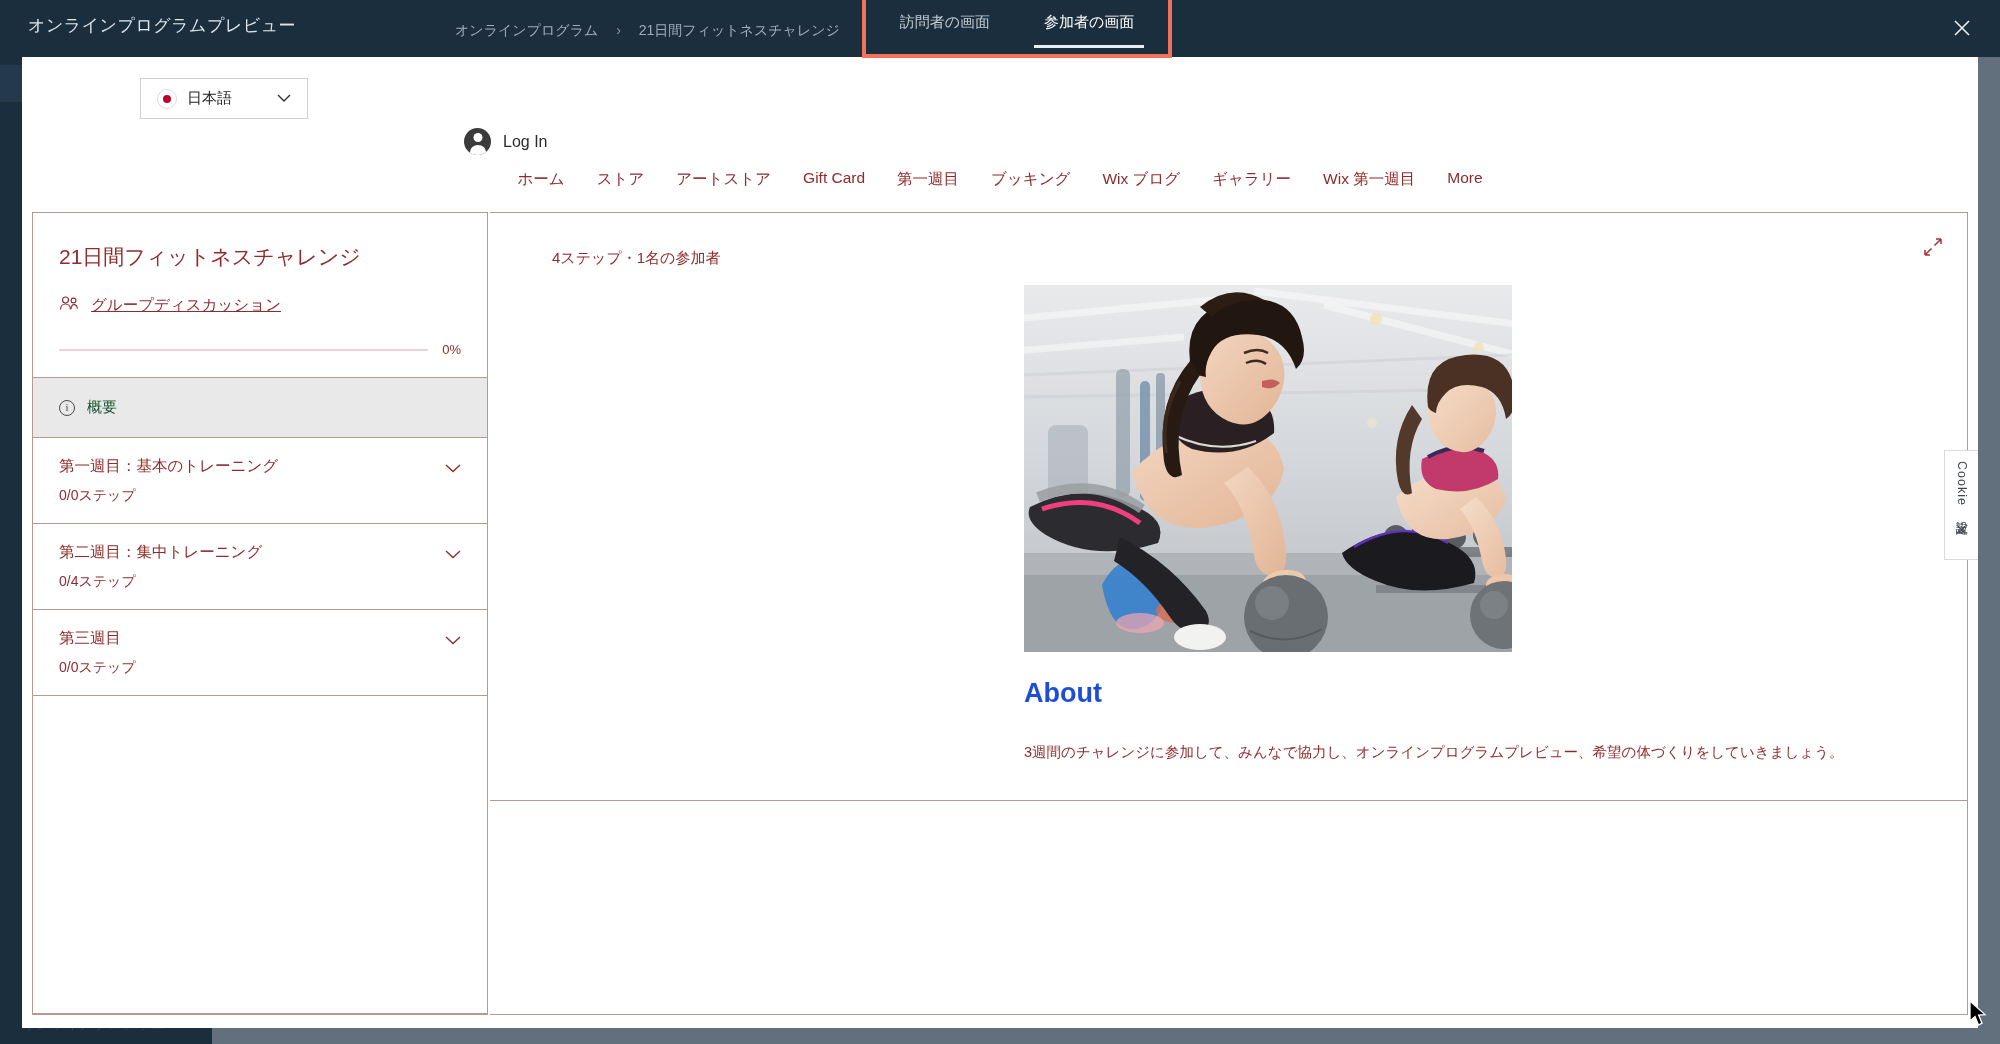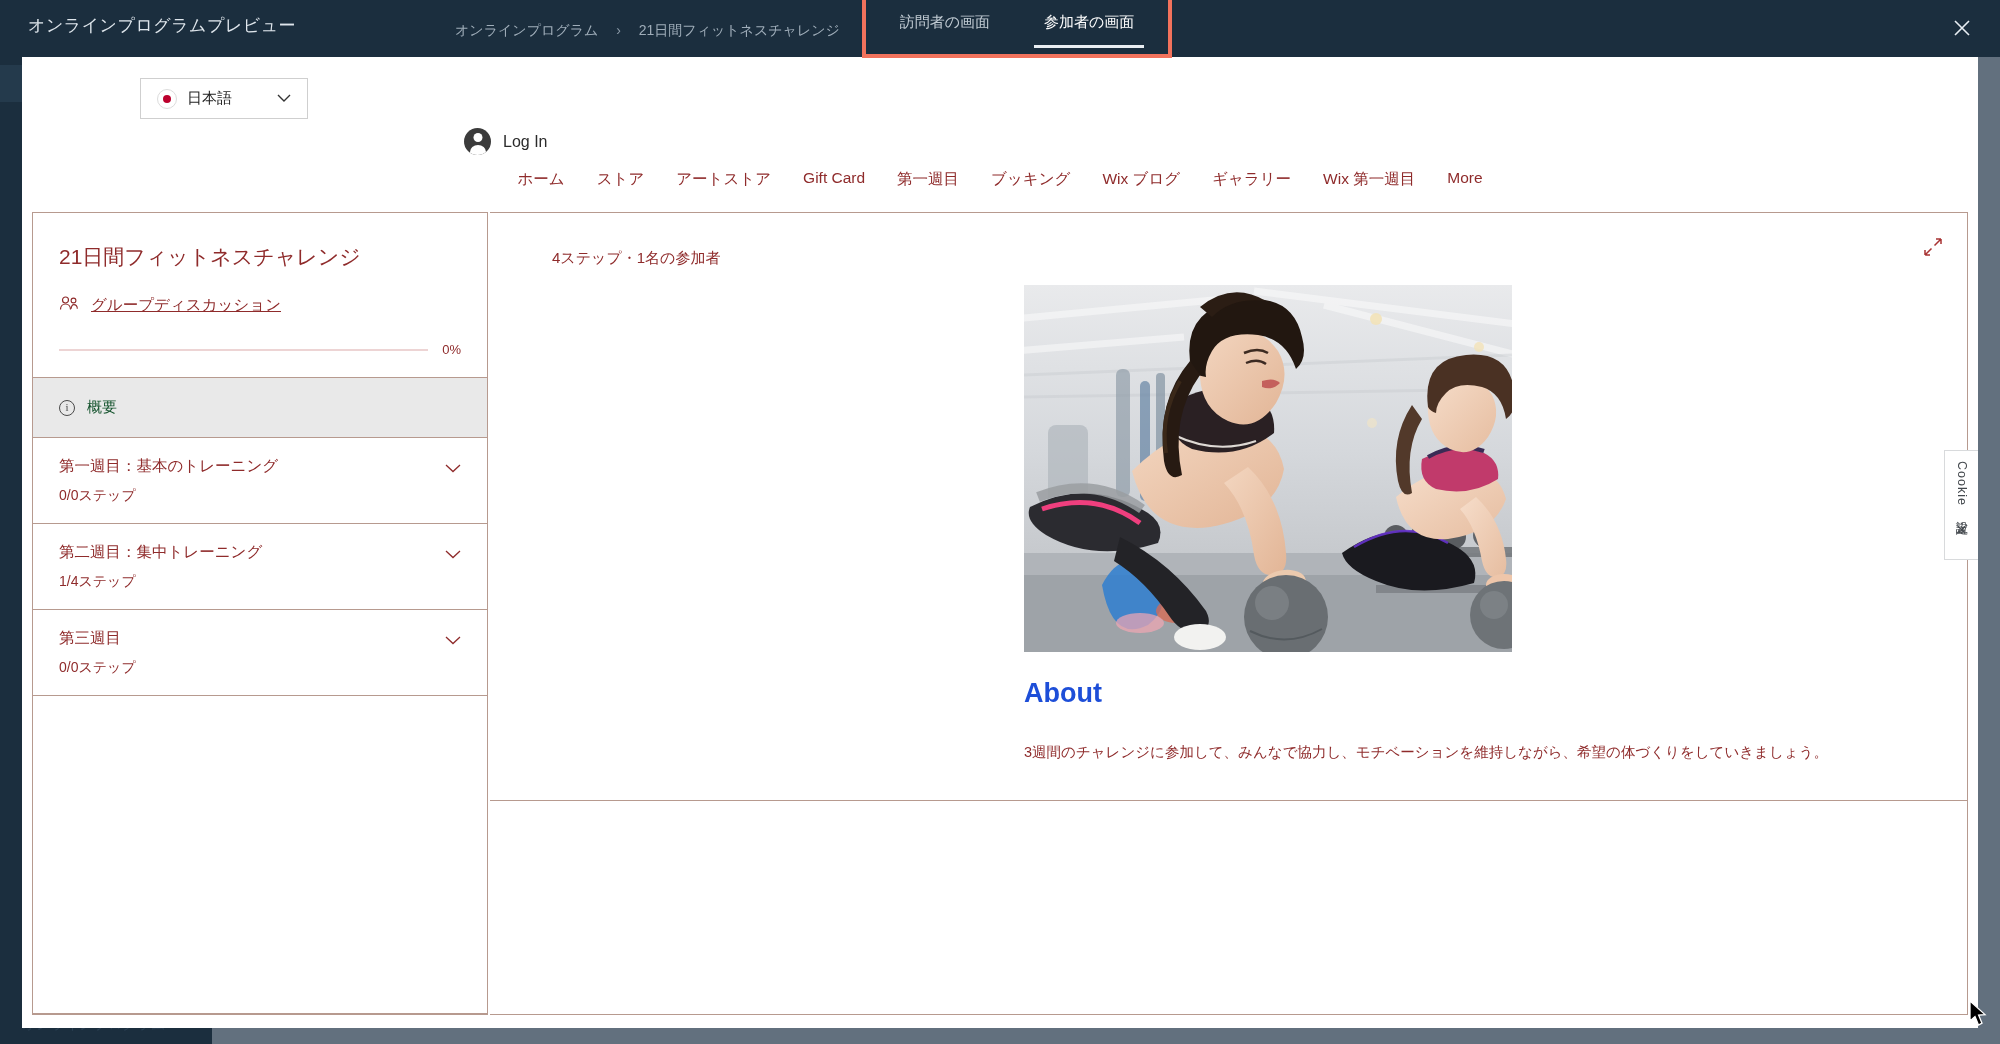--- a/index.html
+++ b/index.html
@@ -321,21 +321,21 @@
           <div class="sb-week-s">0/0ステップ</div>
           <span class="sb-chev">
             <svg width="16" height="9" viewBox="0 0 16 9" aria-hidden="true">
                 <path d="M1 1 L8 7.5 L15 1" stroke="#8f2b2b" stroke-width="1.3" fill="none"></path>
               </svg>
           </span>
         </div>
 
         <div class="sb-row">
           <div class="sb-week-t">第二週目：集中トレーニング</div>
-          <div class="sb-week-s">1/4ステップ</div>
+          <div class="sb-week-s">0/4ステップ</div>
           <span class="sb-chev">
             <svg width="16" height="9" viewBox="0 0 16 9" aria-hidden="true">
                 <path d="M1 1 L8 7.5 L15 1" stroke="#8f2b2b" stroke-width="1.3" fill="none"></path>
               </svg>
           </span>
         </div>
 
         <div class="sb-row">
           <div class="sb-week-t">第三週目</div>
           <div class="sb-week-s">0/0ステップ</div>
@@ -472,21 +472,21 @@
               <path d="M156 96 q-20 34 -14 72" stroke="#3a2819" stroke-width="4" fill="none"></path>
 
               <circle cx="262" cy="332" r="42" fill="#696e72"></circle>
               <circle cx="248" cy="318" r="17" fill="#8b9094" opacity=".5"></circle>
               <path d="M226 346 q36 18 72 -2" stroke="#545a5e" stroke-width="2" fill="none"></path>
             </g>
           </svg>
         </div>
 
         <div class="about-h">About</div>
-        <div class="about-p">3週間のチャレンジに参加して、みんなで協力し、モチベーションを維持しながら、希望の体づくりをしていきましょう。</div>
+        <div class="about-p">3週間のチャレンジに参加して、みんなで協力し、オンラインプログラムプレビュー、希望の体づくりをしていきましょう。</div>
         <div class="right-divider"></div>
         <div class="start-wrap">
           
         </div>
       </div>
     </div>
 
     <div class="cookie-tab">
       <span class="vt">Cookie 設定</span>
       <span class="cx">✕</span>

